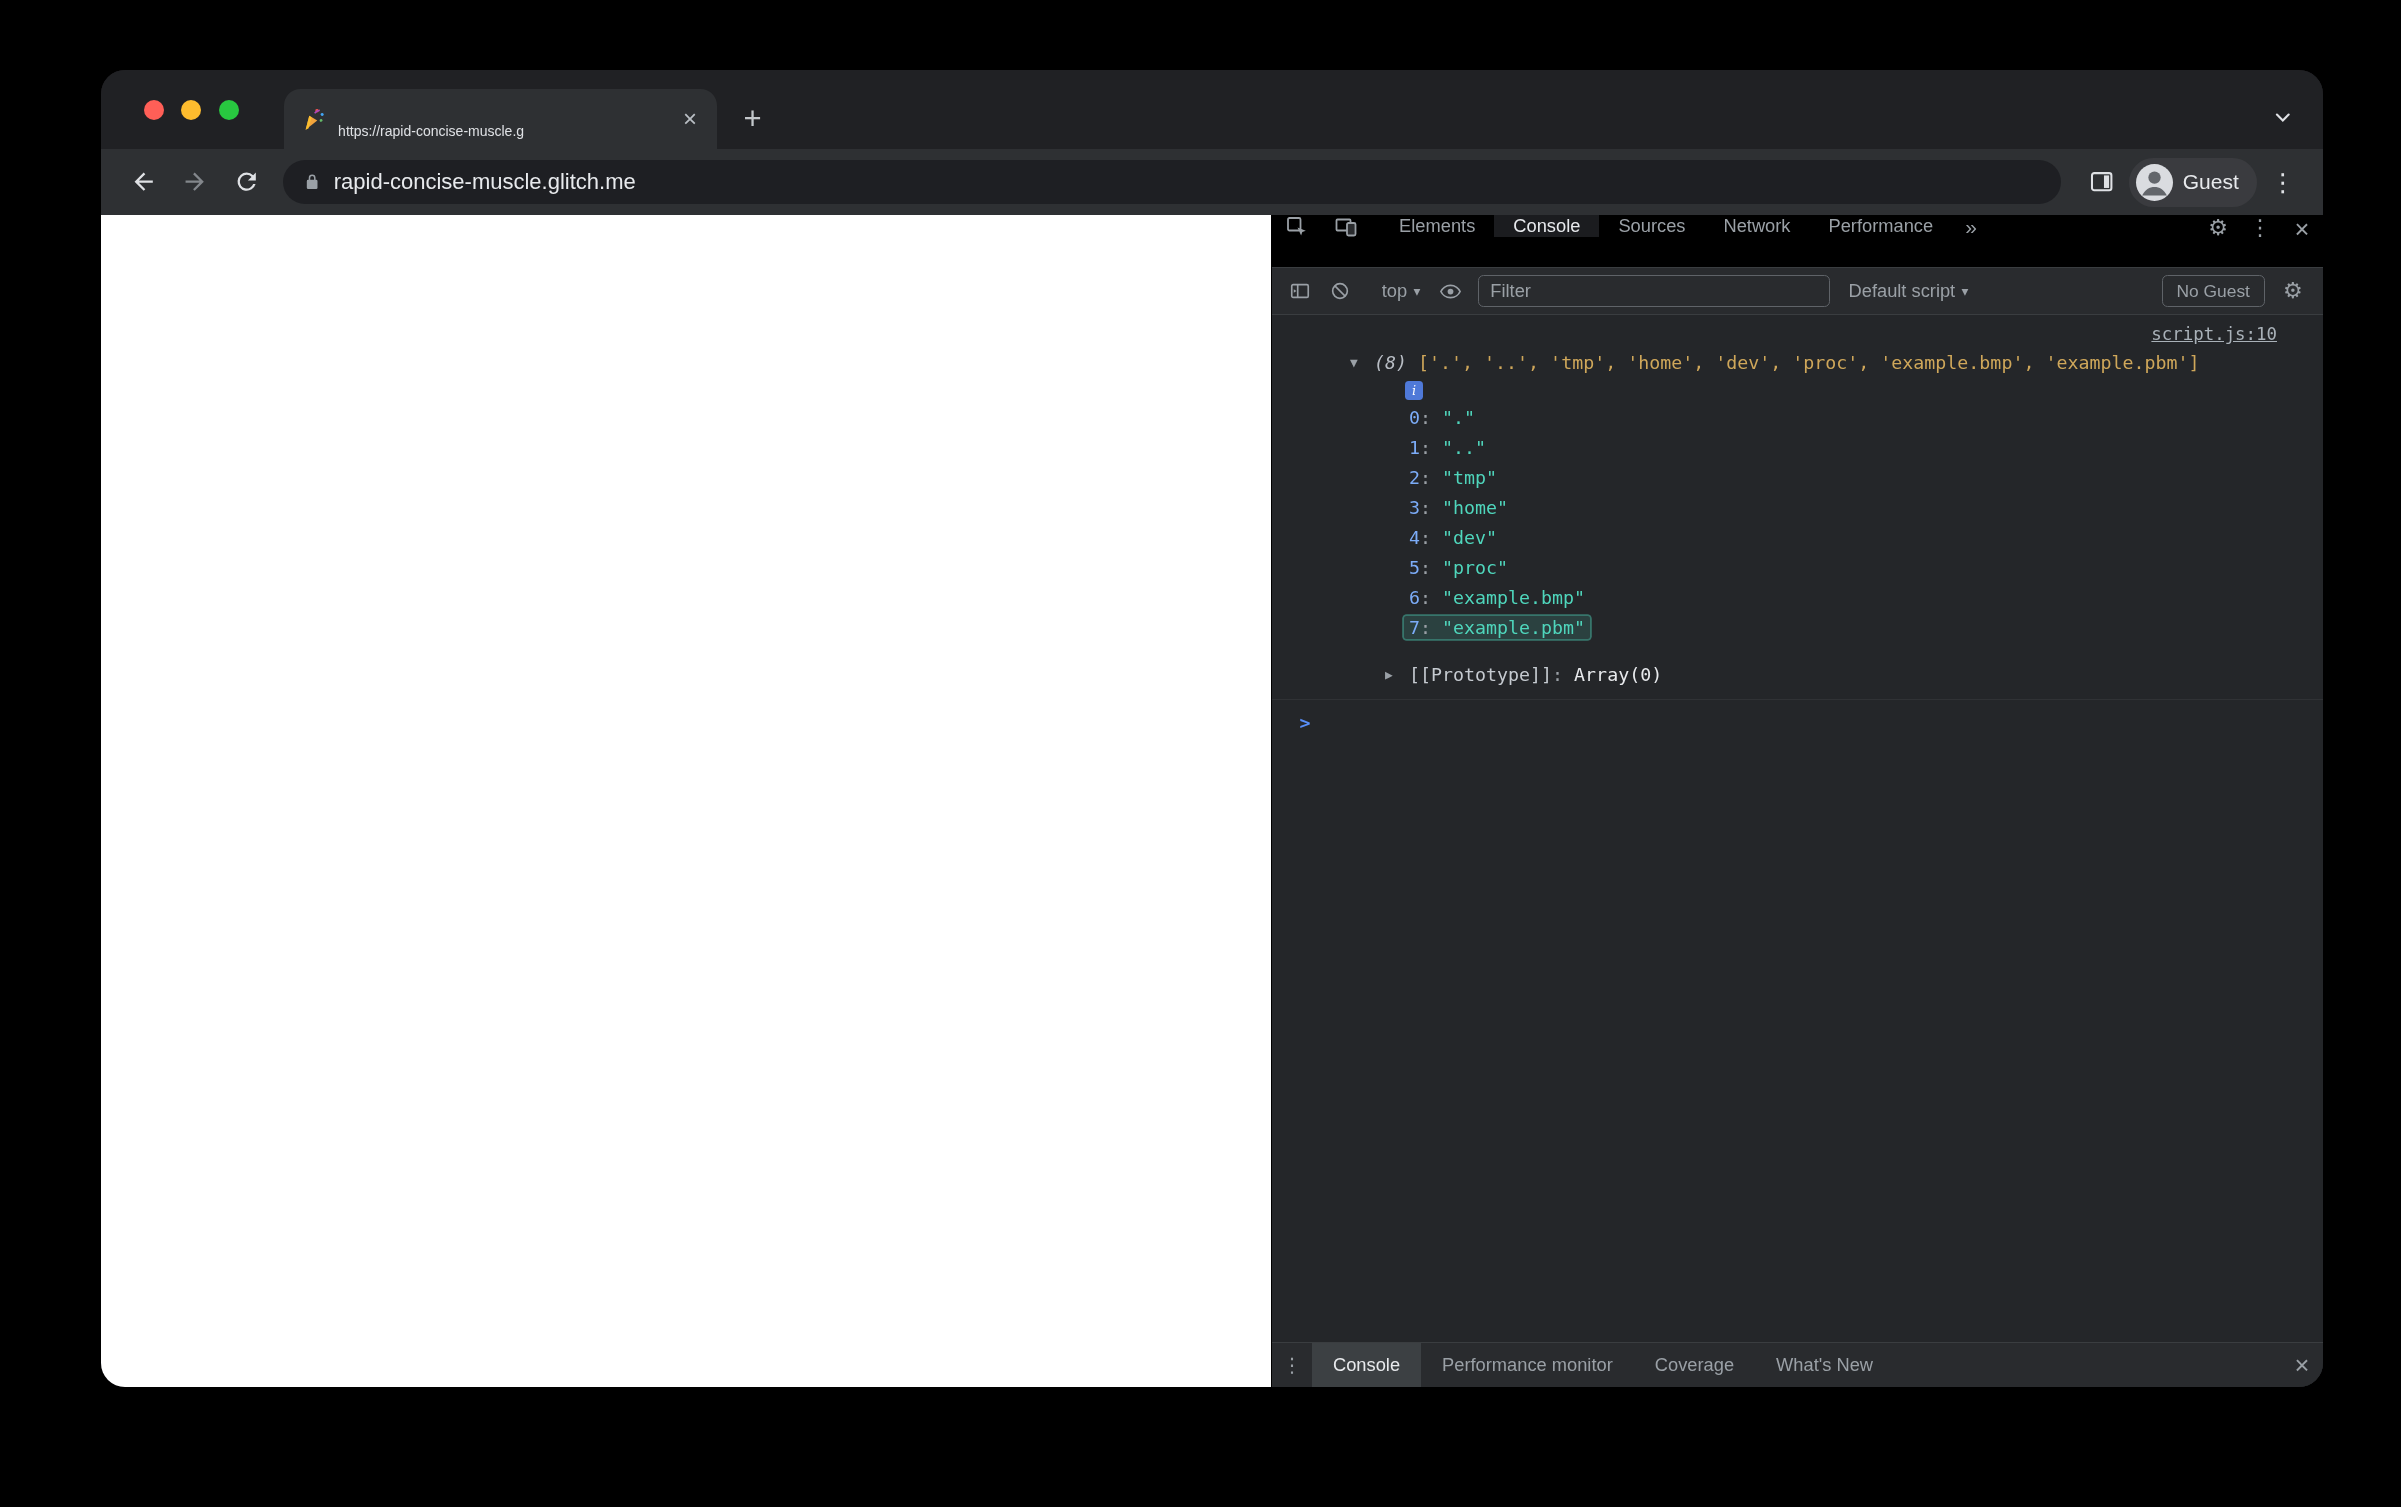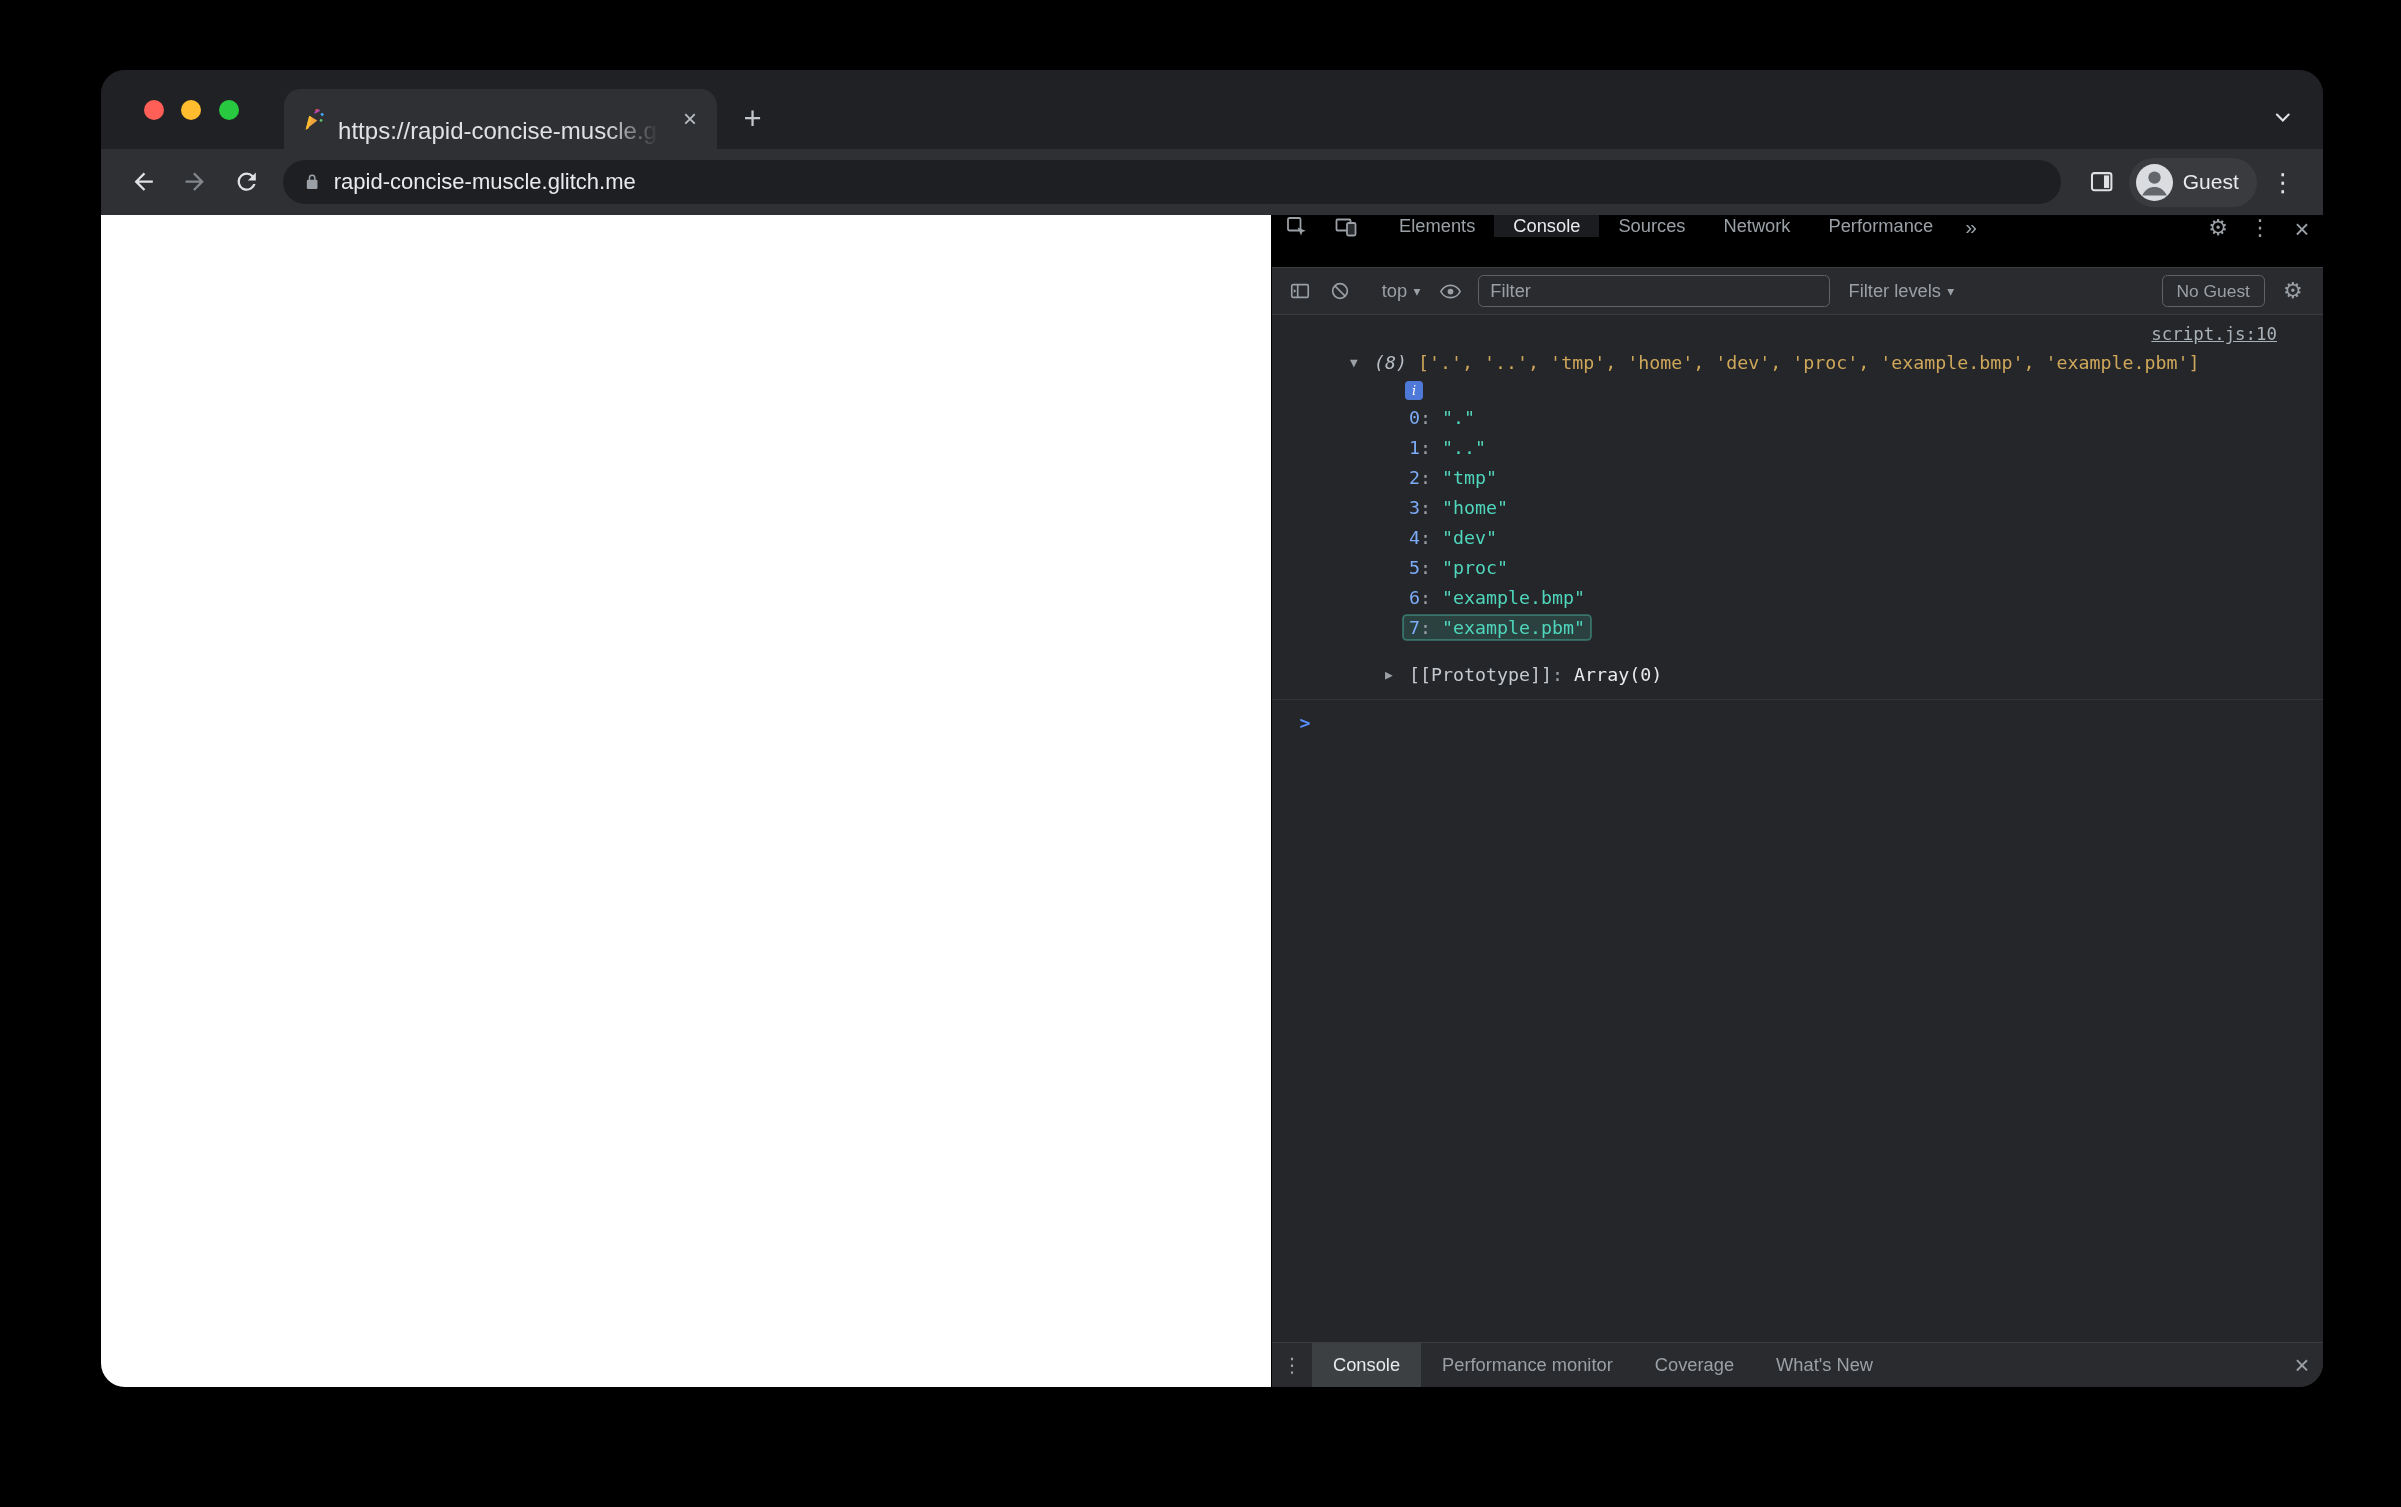--- a/index.html
+++ b/index.html
@@ -25,21 +25,21 @@
   .traffic span { width: 20px; height: 20px; border-radius: 50%; display: block; }
   .tl-red { background: #ff5f57; }
   .tl-yellow { background: #febc2e; }
   .tl-green { background: #28c840; }
   .tab {
     margin-left: 183px; width: 433px; height: 60px;
     background: #2e3033; border-radius: 16.5px 16.5px 0 0;
     display: flex; align-items: center; padding: 0 14.6px 0 16.5px; gap: 12px;
   }
   .tab-title {
-    flex: 1; font-size: 24px; color: #dfe1e5; white-space: nowrap; overflow: hidden;
+    flex: 1; font-size: 14px; color: #dfe1e5; white-space: nowrap; overflow: hidden;
     -webkit-mask-image: linear-gradient(90deg, #000 82%, transparent 98%);
             mask-image: linear-gradient(90deg, #000 82%, transparent 98%);
             margin-top: 24px;
   }
   .tab-close { font-size: 24px; color: #b9bec4; line-height: 1; padding: 1.8px 5.5px; border-radius: 50%; }
   .newtab { width: 42px; height: 42px; margin-left: 14.6px; margin-bottom: 9.1px; display: flex; align-items: center; justify-content: center; font-size: 31px; color: #c3c7cb; border-radius: 50%; }
   .strip-spacer { flex: 1; }
   .strip-chevron { margin: 0 27.4px 18.3px 0; color: #dfe1e5; }
 
   
@@ -255,21 +255,21 @@
         <div class="tool-icon">
           <svg width="23" height="23" viewBox="0 0 24 24">
               <path d="M12 5.5C7 5.5 3.3 9.1 2 12c1.3 2.9 5 6.5 10 6.5s8.7-3.6 10-6.5c-1.3-2.9-5-6.5-10-6.5z" fill="none" stroke="currentColor" stroke-width="1.8"></path>
               <circle cx="12" cy="12" r="3" fill="currentColor"></circle>
             </svg>
         </div>
 
         <input class="filter-input" placeholder="Filter" style="">
 
         <div class="dropdown">
-          <span>Filter levels</span>
+          <span>Default script</span>
           <span class="caret">▾</span>
         </div>
         <div class="vsep"></div>
 
         <div class="bar-spacer"></div>
         <div class="no-issues">No Guest</div>
         <div class="glyph-btn">⚙</div>
       </div>
 
       <div class="dt-console">

